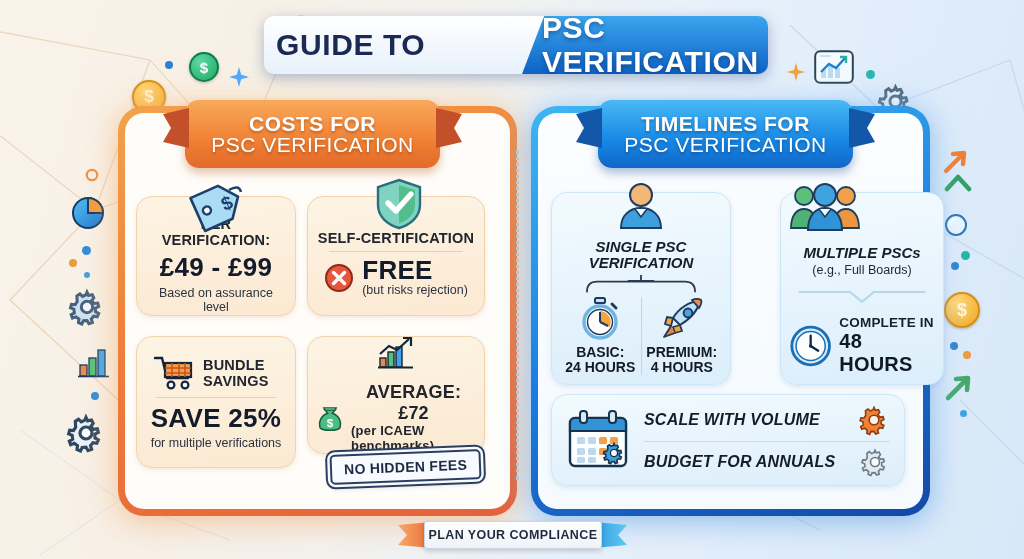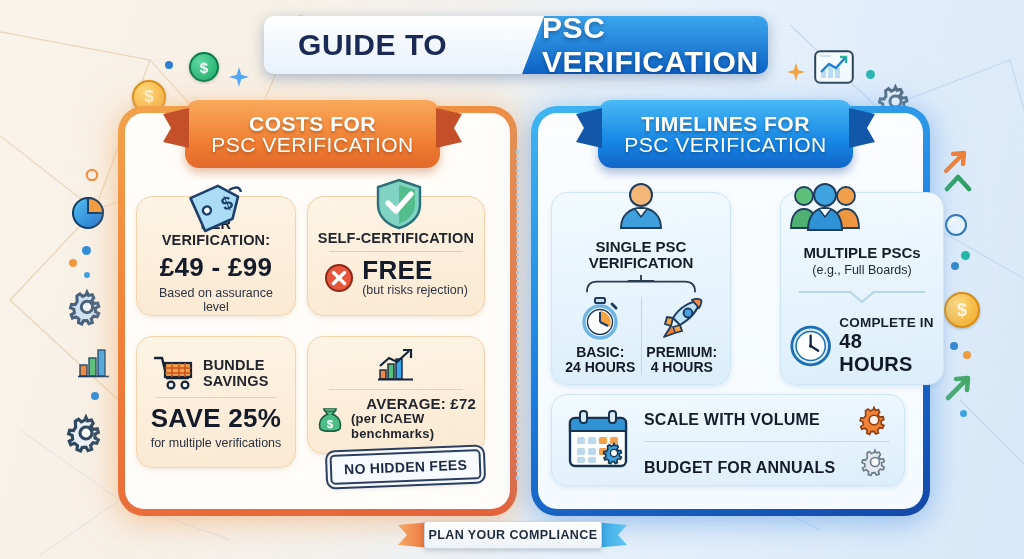--- a/index.html
+++ b/index.html
@@ -55,42 +55,42 @@
   .rb-times{left:598px;top:100px;background:linear-gradient(180deg,#49b9f5,#1787e4 60%,#1166c9);
      box-shadow:0 5px 10px rgba(20,70,150,.35);text-shadow:0 2px 3px rgba(0,40,90,.4);}
   .rtail{position:absolute;top:8px;width:26px;height:40px;z-index:5;}
   .rtail.l{left:-22px;}
   .rtail.r{right:-22px;}
   
   .title-wrap{position:absolute;left:264px;top:16px;width:504px;height:58px;z-index:8;
     filter:drop-shadow(0 4px 7px rgba(20,60,120,.32));}
   .title-l,.title-r{position:absolute;top:0;height:58px;display:flex;align-items:center;}
   .title-l{left:0;width:282px;background:linear-gradient(180deg,#ffffff,#e7f1fb);
-    border-radius:10px 0 0 10px;padding-left:34px;box-sizing:border-box;
+    border-radius:10px 0 0 10px;padding-left:12px;box-sizing:border-box;
     clip-path:polygon(0 0,100% 0,92% 100%,0 100%);}
   .title-r{left:258px;width:246px;background:linear-gradient(180deg,#3aa6ee,#0e62c4);
     border-radius:0 10px 10px 0;padding-left:20px;box-sizing:border-box;
     clip-path:polygon(9% 0,100% 0,100% 100%,0 100%);}
   .title-l span{font-size:30px;font-weight:bold;color:#1b2a55;letter-spacing:.6px;}
   .title-r span{font-size:30px;font-weight:bold;color:#fff;letter-spacing:.6px;
     text-shadow:0 2px 4px rgba(0,30,80,.45);}
   
   .ccard{position:absolute;border-radius:16px;background:linear-gradient(175deg,#fdf4e4,#fbe9d2);
       border:1.5px solid #f1d3ad;box-shadow:0 2px 5px rgba(190,140,90,.18);
       display:flex;flex-direction:column;align-items:center;box-sizing:border-box;}
   .ccard .hd{font-size:14.5px;font-weight:bold;color:#20252e;letter-spacing:.2px;text-align:center;}
   .ccard .big{font-size:26px;font-weight:bold;color:#141b2b;letter-spacing:.3px;}
   .ccard .sub{font-size:12.5px;color:#2b3340;text-align:center;line-height:1.15;}
   .hr{height:1px;background:#e8cfae;width:84%;margin:5px auto;}
   
   .tcard{position:absolute;border-radius:16px;
       background:linear-gradient(175deg,#f2fafe,#dceefb);
       border:1.5px solid #cfe6f7;box-shadow:0 2px 5px rgba(60,120,190,.15);
       display:flex;flex-direction:column;align-items:center;box-sizing:border-box;}
-  .tcard .hd{font-size:15px;font-weight:bold;color:#161d2a;text-align:center;line-height:1.08;}
+  .tcard .hd{font-size:15px;font-weight:bold;color:#161d2a;text-align:center;line-height:1.08;font-style:italic;}
   .tcard .sub{font-size:12.5px;color:#222a36;text-align:center;}
   .tcard .lbl{font-size:14px;font-weight:bold;color:#131a26;text-align:center;line-height:1.12;}
   .tcard .big{font-size:20px;font-weight:bold;color:#101828;letter-spacing:.2px;}
   .tcard .cap{font-size:13.5px;font-weight:bold;color:#18202c;letter-spacing:.2px;}
   
   .stamp{position:absolute;left:330px;top:452px;transform:rotate(-2.2deg);z-index:7;
      background:#f7fbff;border:2px solid #2c3f60;border-radius:5px;padding:4px 12px;
      box-shadow:0 0 0 2.5px #f7fbff, 0 0 0 4.5px #2c3f60, 0 3px 6px rgba(0,0,0,.2);}
   .stamp span{font-size:14px;font-weight:bold;color:#1d2a44;letter-spacing:.3px;}
   
@@ -288,21 +288,21 @@
         </svg>
     </div>
     <div class="hr"></div>
     <div style="display:flex;align-items:center;gap:7px;">
       <svg width="36" height="38" viewBox="0 0 36 38">
         <path d="M11 8 L25 8 L21 13 C30 16 33 25 31 31 C29 36 7 36 5 31 C3 25 6 16 15 13 Z" fill="#4cbd84" stroke="#1a5e3e" stroke-width="2"></path>
         <path d="M10 6 L26 6 L24 9 L12 9 Z" fill="#9fe0bb" stroke="#1a5e3e" stroke-width="1.6"></path>
         <text x="18" y="30" font-size="15" font-weight="bold" fill="#fff" text-anchor="middle" font-family="Liberation Sans, sans-serif">$</text>
         </svg>
       <div>
-        <div class="hd" style="font-size:15px;text-align:right;">AVERAGE: £72</div>
+        <div class="hd" style="font-size:18px;text-align:center;">AVERAGE: £72</div>
         <div class="hd" style="font-size:13px;text-align:left;line-height:1.12;font-weight:bold;">(per ICAEW benchmarks)</div>
       </div>
     </div>
   </div>
 
   <div class="stamp">
     <span>NO HIDDEN FEES</span>
   </div>
 
   <div class="panel panel-times"></div>
@@ -415,21 +415,21 @@
       </svg>
     <div style="flex:1;margin-left:12px;">
       <div style="display:flex;align-items:center;justify-content:space-between;">
         <div class="hd" style="font-size:16px;letter-spacing:.2px;">SCALE WITH VOLUME</div>
         <svg width="32" height="32" viewBox="0 0 24 24">
           <path d="M12 2.6l1 2.1 2.3-.5 1 2-1.4 1.9 1.6 1.7 2.3-.3.6 2.2-2.1 1 .1 2.3 2 1.1-.9 2.1-2.3-.4-1.5 1.8.7 2.2-2.2.7-1.2-2-2.3.2-1 2.1-2.1-.9.3-2.3-1.9-1.4-2.2.8-.8-2.1 2-1.2-.3-2.3-2.1-.9.6-2.2 2.3.2 1.3-1.9L5.6 5l1.9-1.3 1.7 1.6 2.1-1z" fill="#ef8236" stroke="#8d3c12" stroke-width="1.2"></path>
           <circle cx="12" cy="12" r="3.6" fill="#fdf3ec" stroke="#8d3c12" stroke-width="1.2"></circle>
           </svg>
       </div>
       <div style="height:1px;background:#c3dcee;margin:5px 0 5px;"></div>
-      <div style="display:flex;align-items:flex-end;justify-content:space-between;">
+      <div style="display:flex;align-items:center;justify-content:space-between;">
         <div class="hd" style="font-size:16px;letter-spacing:.2px;">BUDGET FOR ANNUALS</div>
         <svg width="30" height="30" viewBox="0 0 24 24">
           <path d="M12 2.6l1 2.1 2.3-.5 1 2-1.4 1.9 1.6 1.7 2.3-.3.6 2.2-2.1 1 .1 2.3 2 1.1-.9 2.1-2.3-.4-1.5 1.8.7 2.2-2.2.7-1.2-2-2.3.2-1 2.1-2.1-.9.3-2.3-1.9-1.4-2.2.8-.8-2.1 2-1.2-.3-2.3-2.1-.9.6-2.2 2.3.2 1.3-1.9L5.6 5l1.9-1.3 1.7 1.6 2.1-1z" fill="#e3e9ee" stroke="#6d7b88" stroke-width="1.3"></path>
           <circle cx="12" cy="12" r="3.6" fill="#fbfdff" stroke="#6d7b88" stroke-width="1.3"></circle>
           </svg>
       </div>
     </div>
   </div>
 
   <svg class="ftail l" viewBox="0 0 33 26">

